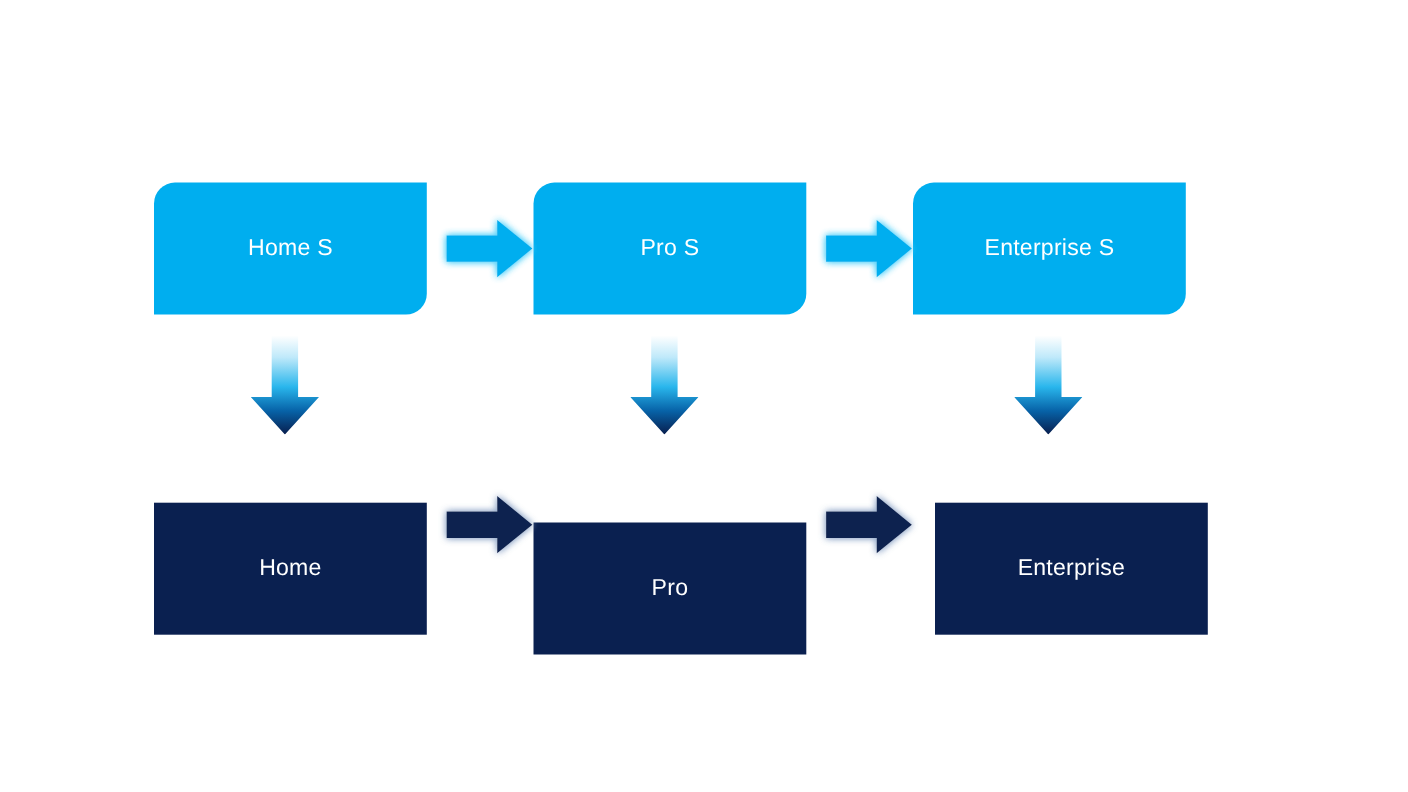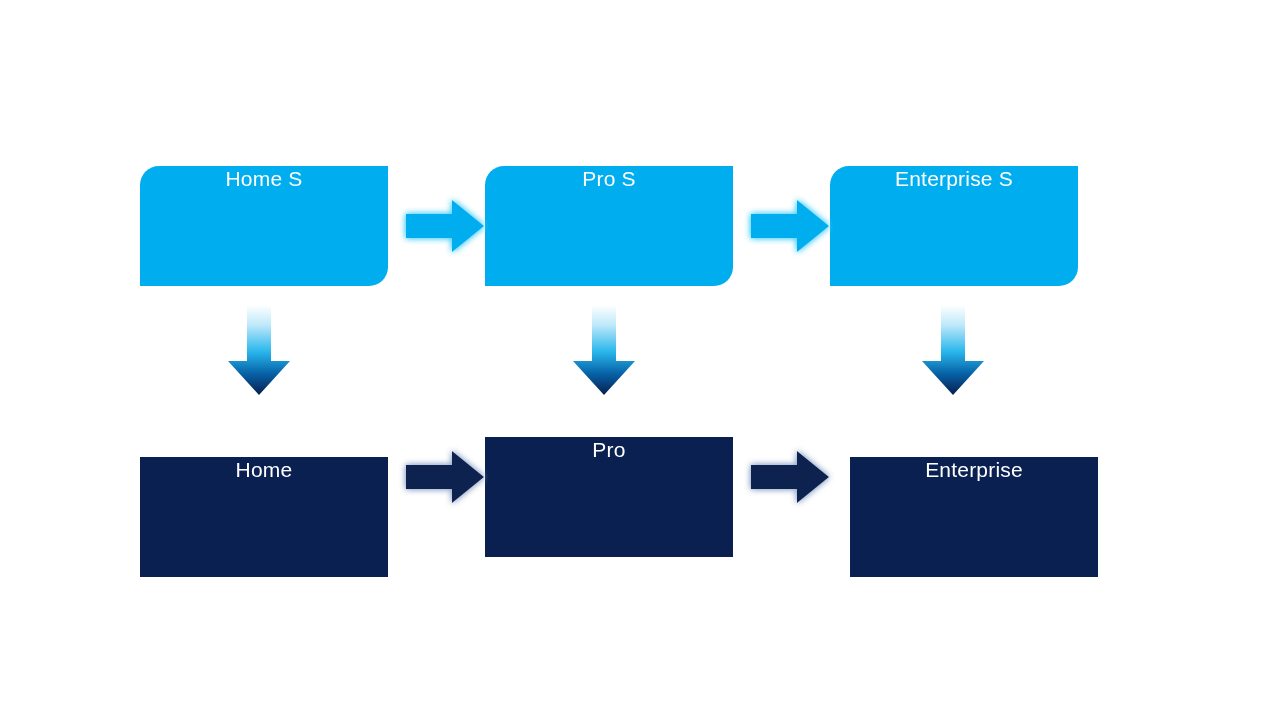--- a/index.html
+++ b/index.html
@@ -17,21 +17,21 @@
     position: relative;
     width: 1280px;
     height: 720px;
     background: #ffffff;
   }
 
   
   .box {
     position: absolute;
     display: flex;
-    align-items: flex-start;
+    align-items: center;
     justify-content: center;
     box-sizing: border-box;
     color: #ffffff;
     font-size: 21px;
     font-weight: 400;
     letter-spacing: 0.2px;
     line-height: 1.2;
     user-select: none;
   }
   .box-top {
@@ -168,21 +168,21 @@
         </linearGradient>
       </defs>
       <path d="M19,0 L43,0 L43,56 L62,56 L31,90 L0,56 L19,56 Z" fill="url(#vgrad3)"></path>
     </svg>
   </div>
 
   <div class="box box-bottom" style="left:140px; top:417px; width:248px; height:120px;">
     <span class="box-label">Home</span>
   </div>
 
-  <div class="box box-bottom" style="left:485px; top:397px; width:248px; height:120px;">
+  <div class="box box-bottom" style="left:485px; top:435px; width:248px; height:120px;">
     <span class="box-label">Pro</span>
   </div>
 
   <div class="box box-bottom" style="left:850px; top:417px; width:248px; height:120px;">
     <span class="box-label">Enterprise</span>
   </div>
 
   <div class="h-arrow" style="left:406px; top:449px;">
     <svg viewBox="0 0 78 56" xmlns="http://www.w3.org/2000/svg">
       <defs>

